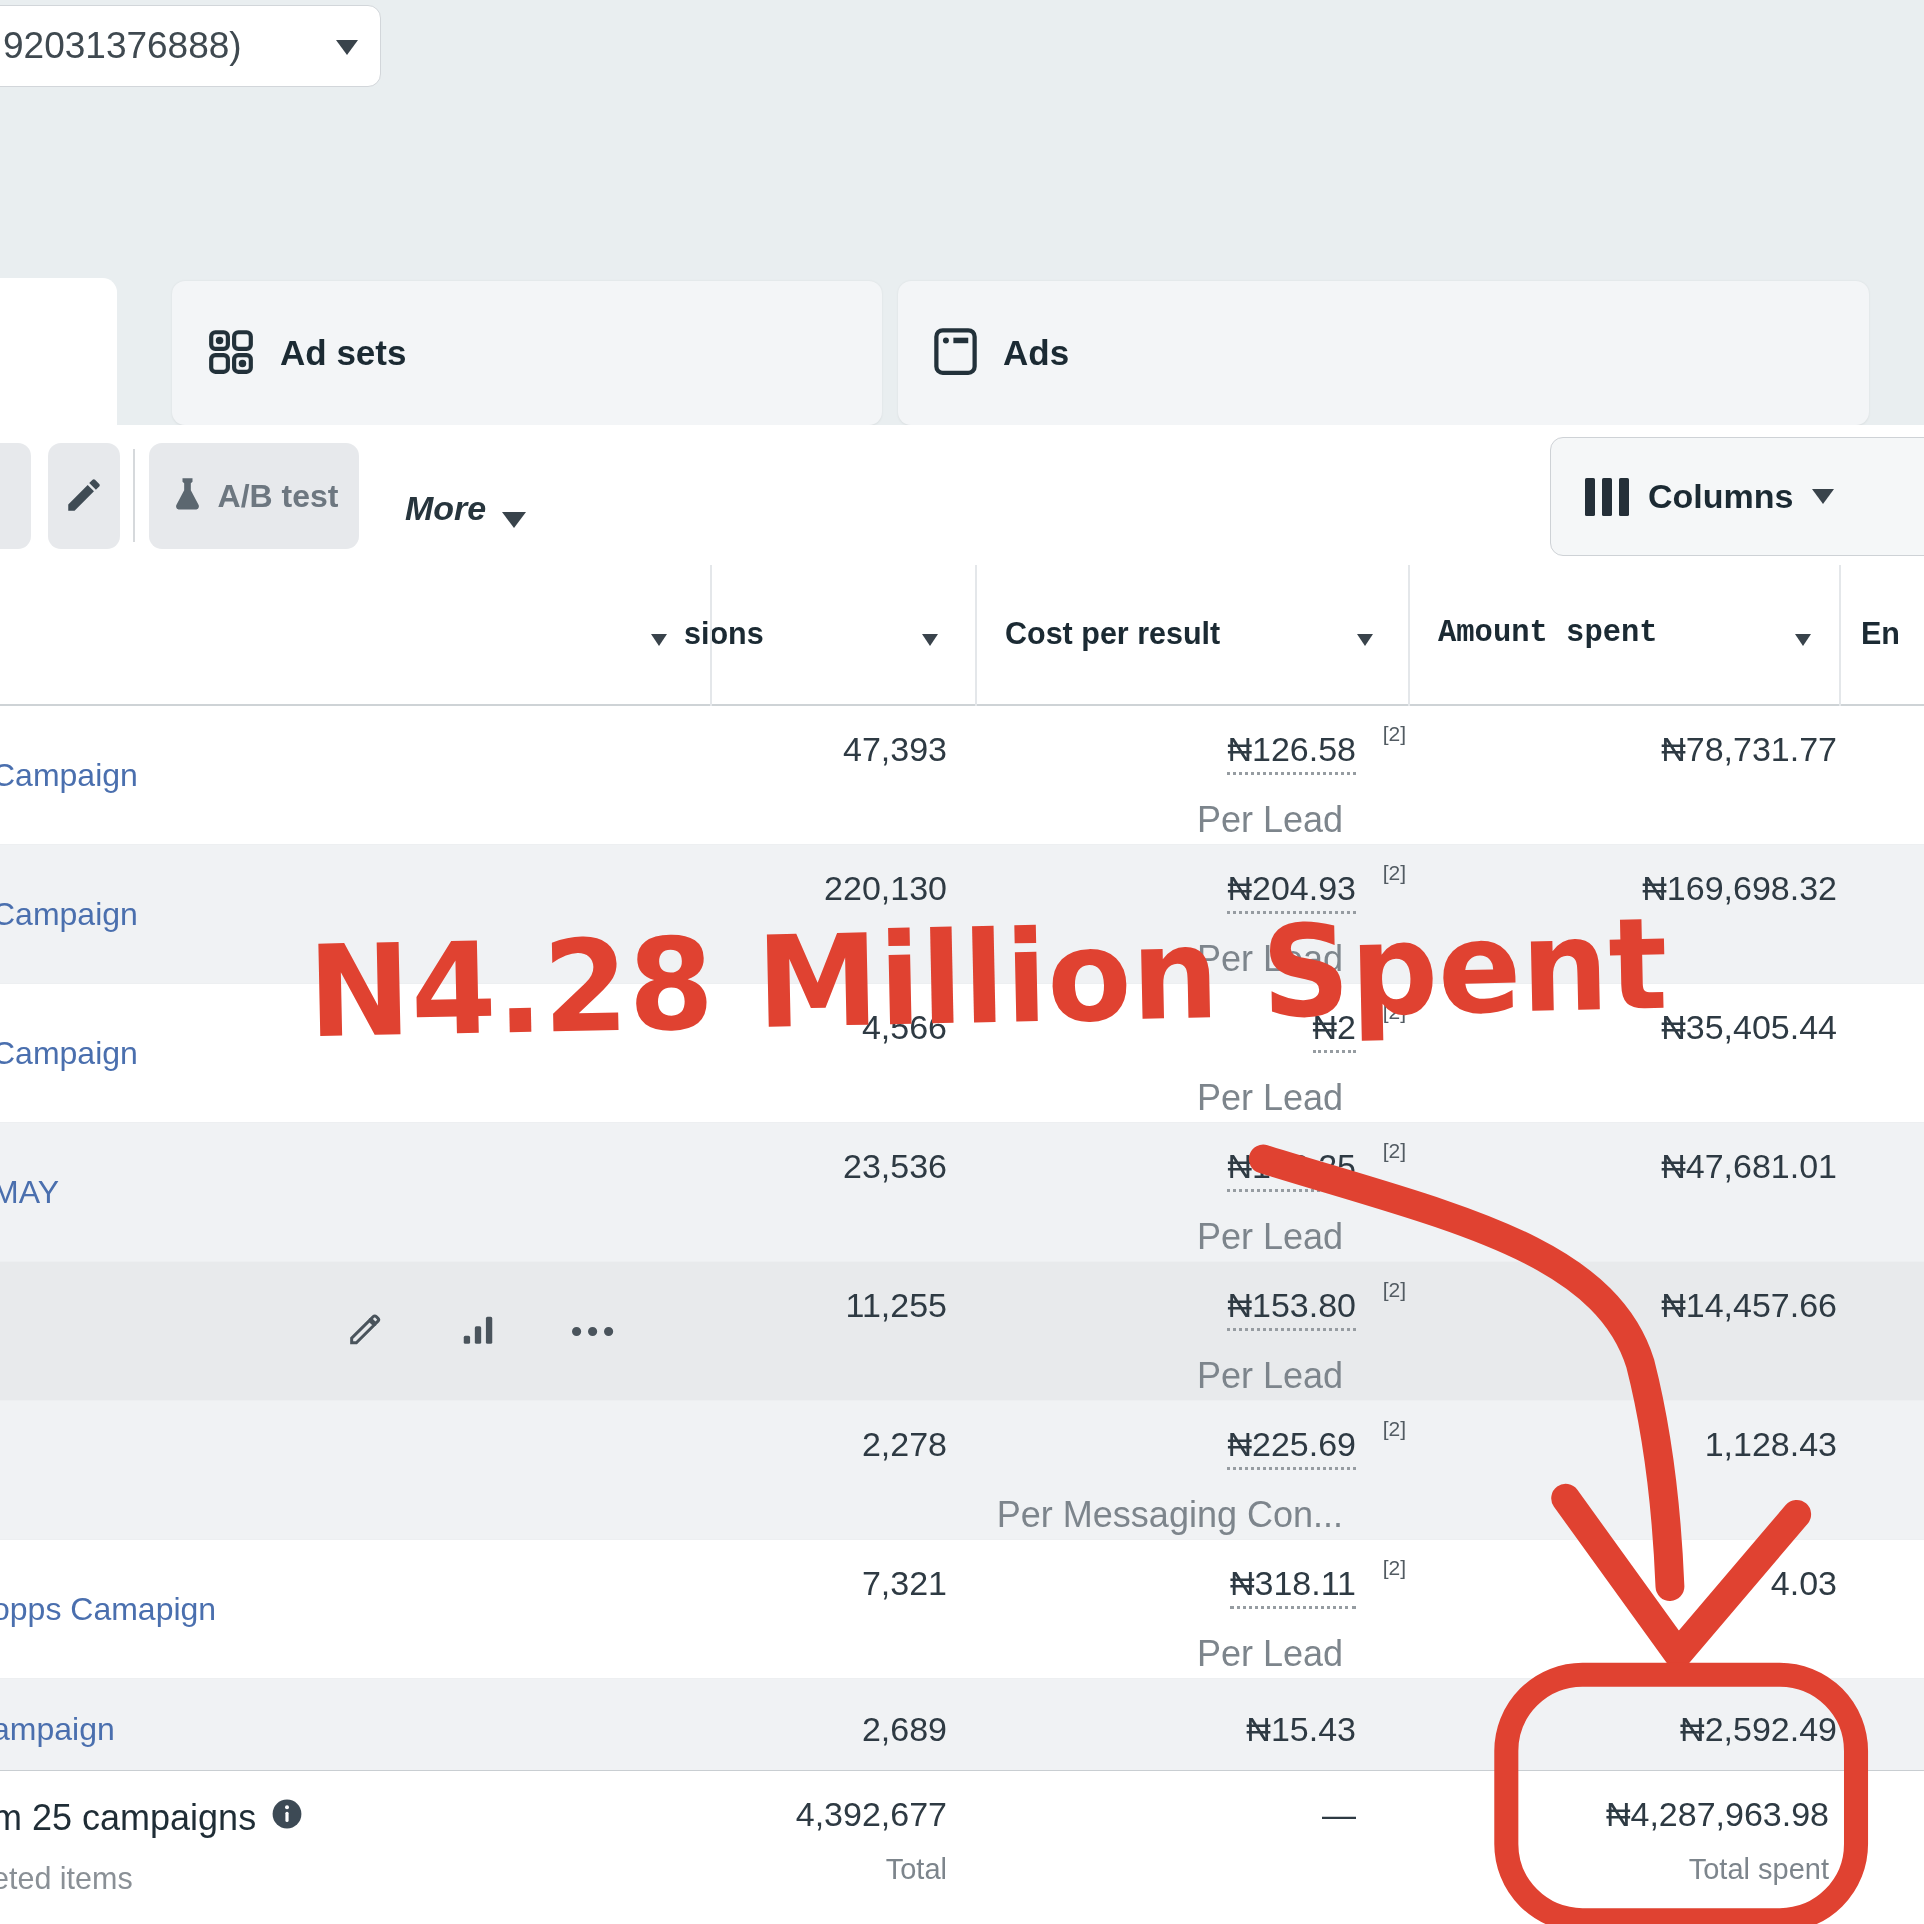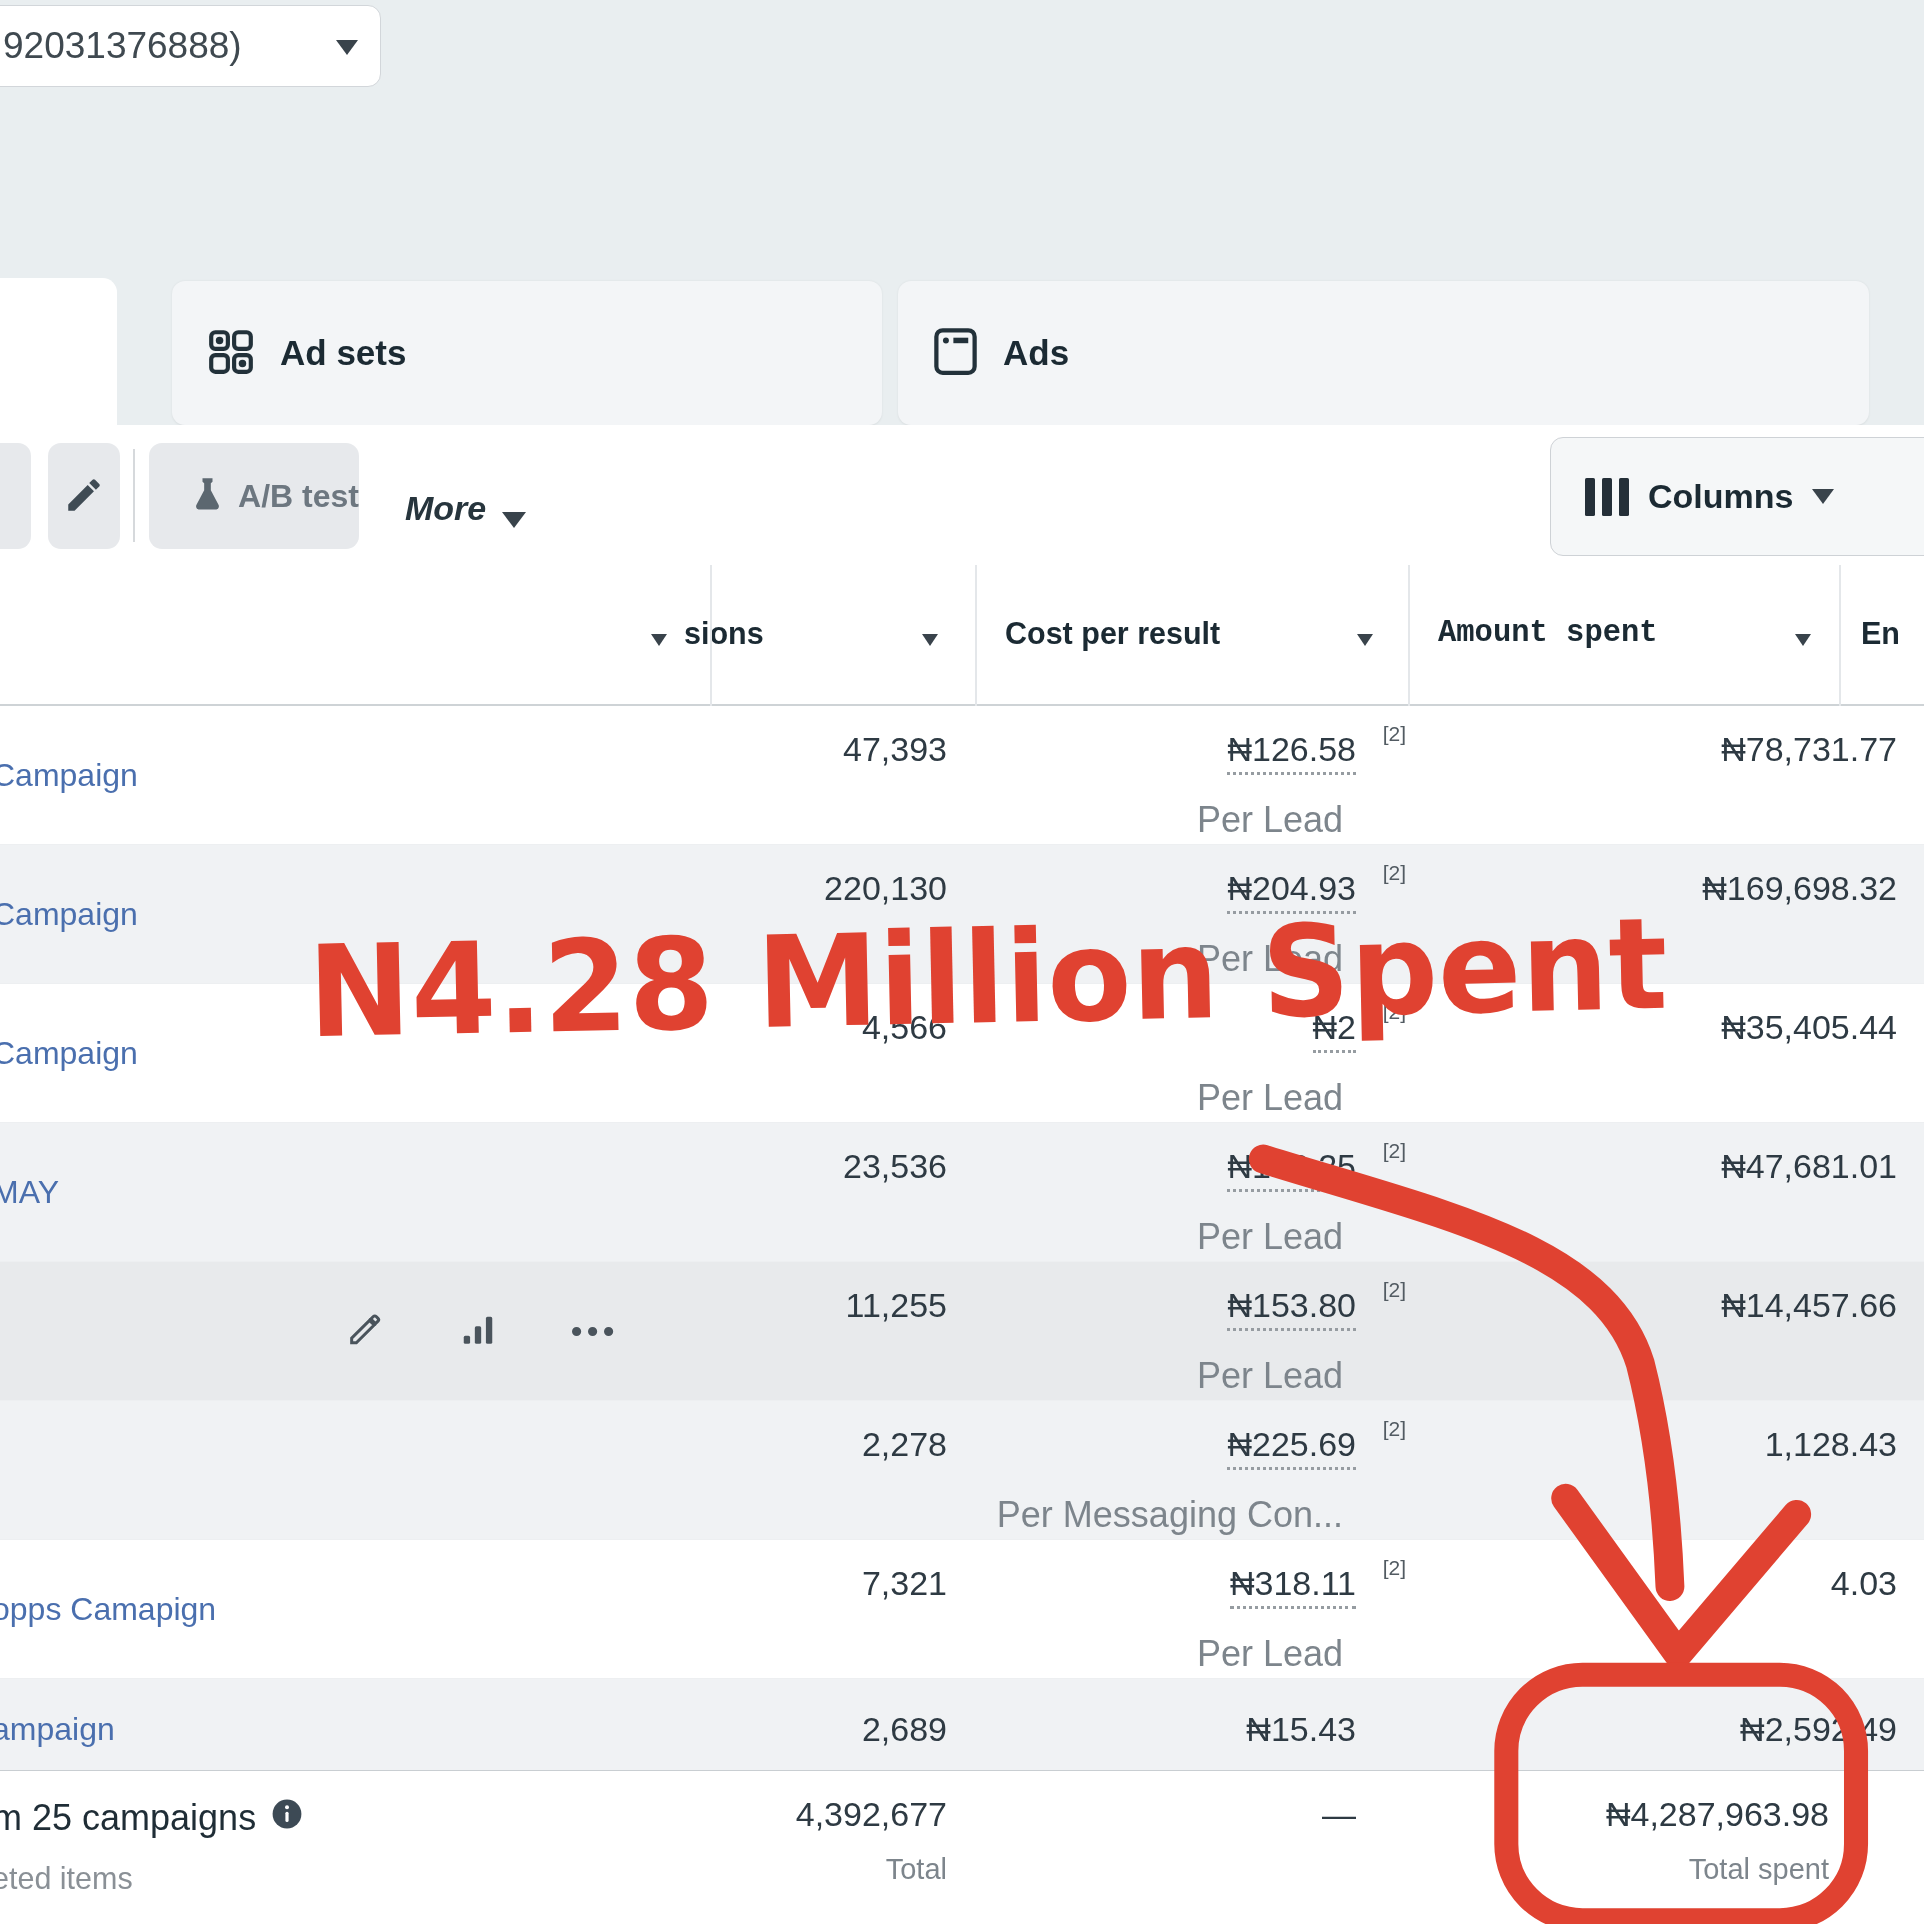--- a/index.html
+++ b/index.html
@@ -20,21 +20,21 @@
   .tab-ads{left:898px;width:971px;}
   .tablabel{font-size:35px;font-weight:bold;color:#1b2a33;margin-left:24px;}
   .tabicon{margin-left:34px;}
   
   .content{position:absolute;left:0;top:425px;width:1925px;height:1500px;background:#fff;}
   
   .btn{position:absolute;background:#e7e9ec;border-radius:13px;}
   .b-sliver{left:-32px;top:443px;width:63px;height:106px;}
   .b-pencil{left:48px;top:443px;width:72px;height:106px;display:flex;align-items:center;justify-content:center;}
   .tdiv{position:absolute;left:133px;top:449px;width:1.6px;height:93px;background:#d6d9dc;}
-  .b-ab{left:149px;top:443px;width:210px;height:106px;display:flex;align-items:center;justify-content:flex-end;gap:13px;}
+  .b-ab{left:149px;top:443px;width:210px;height:106px;display:flex;align-items:center;justify-content:center;gap:13px;}
   .ab-label{font-size:32px;font-weight:600;color:#6d7780;}
   .more{position:absolute;left:405px;top:422px;height:106px;display:flex;align-items:flex-end;gap:16px;font-style:italic;}
   .more-label{font-size:34px;font-weight:600;color:#27353d;}
   .more .caret{border-left-width:12px;border-right-width:12px;border-top-width:16px;}
   .b-cols{position:absolute;left:1550px;top:437px;width:417px;height:119px;background:#f5f7f8;
           border:1.6px solid #ced2d6;border-radius:13px;display:flex;align-items:center;gap:19px;padding-left:34px;box-sizing:border-box;}
   .colsbars{display:flex;gap:6.4px;}
   .colsbars i{width:10.4px;height:38px;background:#242f38;border-radius:1.6px;}
   .cols-label{font-size:34px;font-weight:bold;color:#1b2a33;}
   
@@ -54,21 +54,21 @@
   .row-icons{position:absolute;left:345px;top:50%;transform:translateY(-50%);
              display:flex;align-items:center;gap:74px;color:#4a545c;}
   .dots{font-size:32px;letter-spacing:4.8px;color:#4a545c;font-weight:bold;}
   .cell{position:absolute;text-align:right;font-size:34px;color:#2e3a43;}
   .imp{left:722px;width:225px;top:24px;}
   .cost{left:1003px;width:353px;top:24px;}
   .costval.dotted{border-bottom:3.2px dotted #969ca1;padding-bottom:4px;}
   .sup{position:absolute;right:-50px;top:-8px;font-size:21px;color:#525b62;}
   .cost-sub{position:absolute;left:882px;width:461px;top:93px;text-align:right;
             font-size:36px;color:#7d858c;white-space:nowrap;}
-  .amt{left:1560px;width:337px;top:24px;}
+  .amt{left:1500px;width:337px;top:24px;}
   .rows .row:nth-child(8) .imp,.rows .row:nth-child(8) .cost,.rows .row:nth-child(8) .amt{top:30.5px;}
   .rows .row:nth-child(8) .cost-sub{top:95px;}
   
   .totals{position:absolute;left:0;top:1770px;width:1925px;height:155px;background:#fff;border-top:1.6px solid #c9ced2;}
   .tname{position:absolute;left:-8px;top:26px;font-size:36px;color:#1f2d36;display:flex;align-items:center;gap:14.4px;}
   .tnamesub{position:absolute;left:-8px;top:90px;font-size:30.5px;color:#8a9096;}
   .tval{position:absolute;text-align:right;font-size:34px;color:#2e3a43;}
   .tsub{position:absolute;text-align:right;font-size:29px;color:#7d858c;white-space:nowrap;}
   .t-imp{left:682px;width:265px;top:24px;} .t-imp-l{left:682px;width:265px;top:82px;}
   .t-cost{left:1003px;width:353px;top:24px;} .t-cost-l{left:882px;width:461px;top:82px;}

